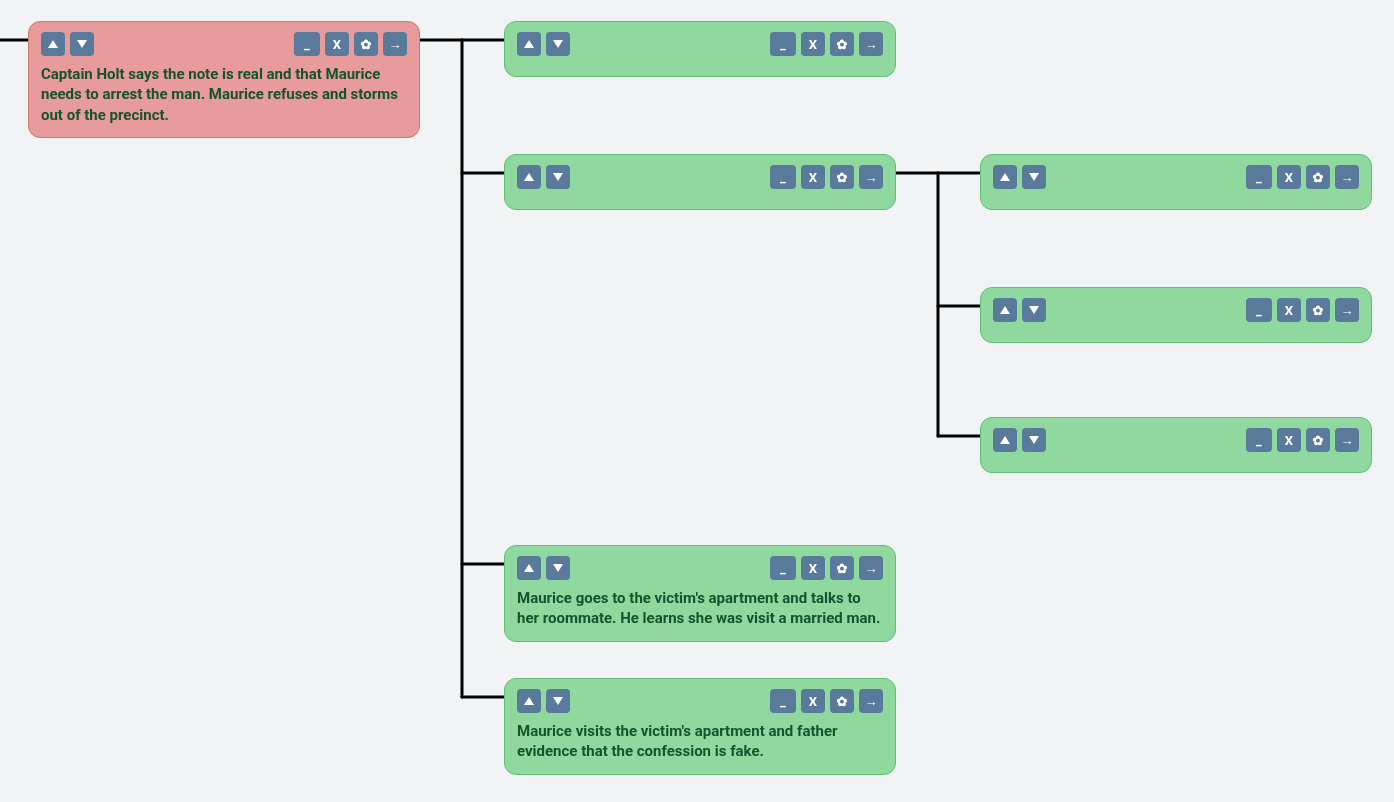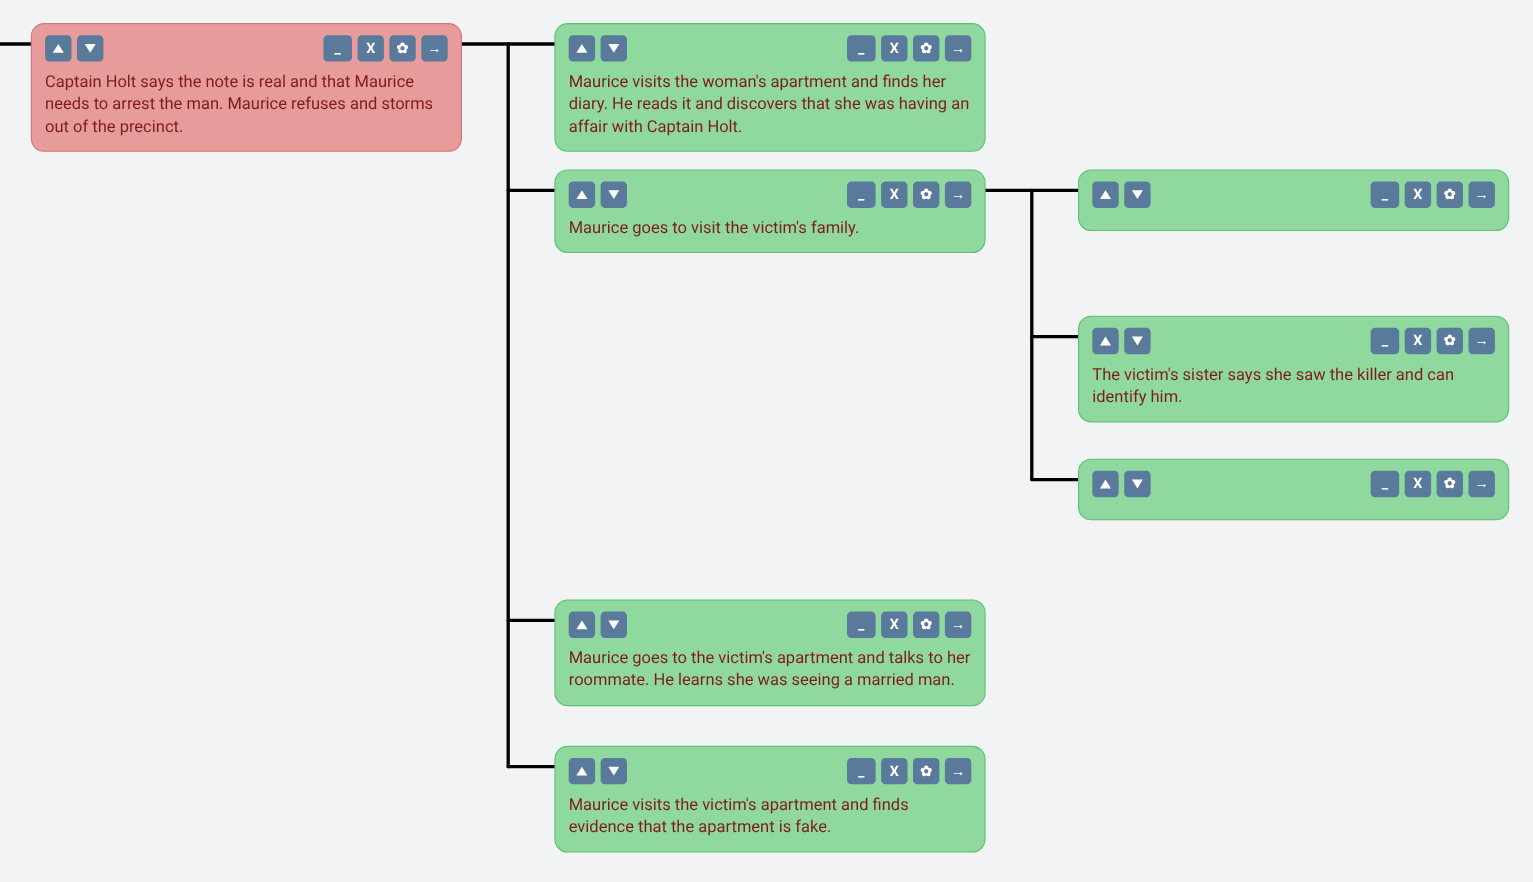--- a/index.html
+++ b/index.html
@@ -74,21 +74,22 @@
     border-bottom: 8px solid #fff;
   }
   .btn .tri-down {
     width: 0; height: 0;
     border-left: 5px solid transparent;
     border-right: 5px solid transparent;
     border-top: 8px solid #fff;
   }
   .node-text {
     line-height: 1.35;
-    color: #7f1d1d;
+    color: #14532d;
+    font-weight: bold;
   }
 </style>
 </head>
 <body>
 
 <div class="canvas">
 
   <svg class="connectors">
     <g stroke="#000" stroke-width="3" fill="none" stroke-linecap="round">
 
@@ -147,21 +148,20 @@
       </div>
       <div class="btn-group">
         <div class="btn wide">_</div>
         <div class="btn">X</div>
         <div class="btn">
             <span>✿</span>
           </div>
         <div class="btn">→</div>
       </div>
     </div>
-    <div class="node-text">Maurice visits the woman's apartment and finds her diary. He reads it and discovers that she was having an affair with Captain Holt.</div>
   </div>
 
   <div class="node green" style="left:504px; top:154px;">
     <div class="node-header">
       <div class="btn-group">
         <div class="btn">
             <div class="tri-up"></div>
           </div>
         <div class="btn">
             <div class="tri-down"></div>
@@ -169,21 +169,20 @@
       </div>
       <div class="btn-group">
         <div class="btn wide">_</div>
         <div class="btn">X</div>
         <div class="btn">
             <span>✿</span>
           </div>
         <div class="btn">→</div>
       </div>
     </div>
-    <div class="node-text">Maurice goes to visit the victim's family.</div>
   </div>
 
   <div class="node green" style="left:980px; top:154px;">
     <div class="node-header">
       <div class="btn-group">
         <div class="btn">
             <div class="tri-up"></div>
           </div>
         <div class="btn">
             <div class="tri-down"></div>
@@ -212,21 +211,20 @@
       </div>
       <div class="btn-group">
         <div class="btn wide">_</div>
         <div class="btn">X</div>
         <div class="btn">
             <span>✿</span>
           </div>
         <div class="btn">→</div>
       </div>
     </div>
-    <div class="node-text">The victim's sister says she saw the killer and can identify him.</div>
   </div>
 
   <div class="node green" style="left:980px; top:417px;">
     <div class="node-header">
       <div class="btn-group">
         <div class="btn">
             <div class="tri-up"></div>
           </div>
         <div class="btn">
             <div class="tri-down"></div>
@@ -255,21 +253,21 @@
       </div>
       <div class="btn-group">
         <div class="btn wide">_</div>
         <div class="btn">X</div>
         <div class="btn">
             <span>✿</span>
           </div>
         <div class="btn">→</div>
       </div>
     </div>
-    <div class="node-text">Maurice goes to the victim's apartment and talks to her roommate. He learns she was seeing a married man.</div>
+    <div class="node-text">Maurice goes to the victim's apartment and talks to her roommate. He learns she was visit a married man.</div>
   </div>
 
   <div class="node green" style="left:504px; top:678px;">
     <div class="node-header">
       <div class="btn-group">
         <div class="btn">
             <div class="tri-up"></div>
           </div>
         <div class="btn">
             <div class="tri-down"></div>
@@ -277,16 +275,16 @@
       </div>
       <div class="btn-group">
         <div class="btn wide">_</div>
         <div class="btn">X</div>
         <div class="btn">
             <span>✿</span>
           </div>
         <div class="btn">→</div>
       </div>
     </div>
-    <div class="node-text">Maurice visits the victim's apartment and finds evidence that the apartment is fake.</div>
+    <div class="node-text">Maurice visits the victim's apartment and father evidence that the confession is fake.</div>
   </div>
 
 </div>
 
 </body></html>

